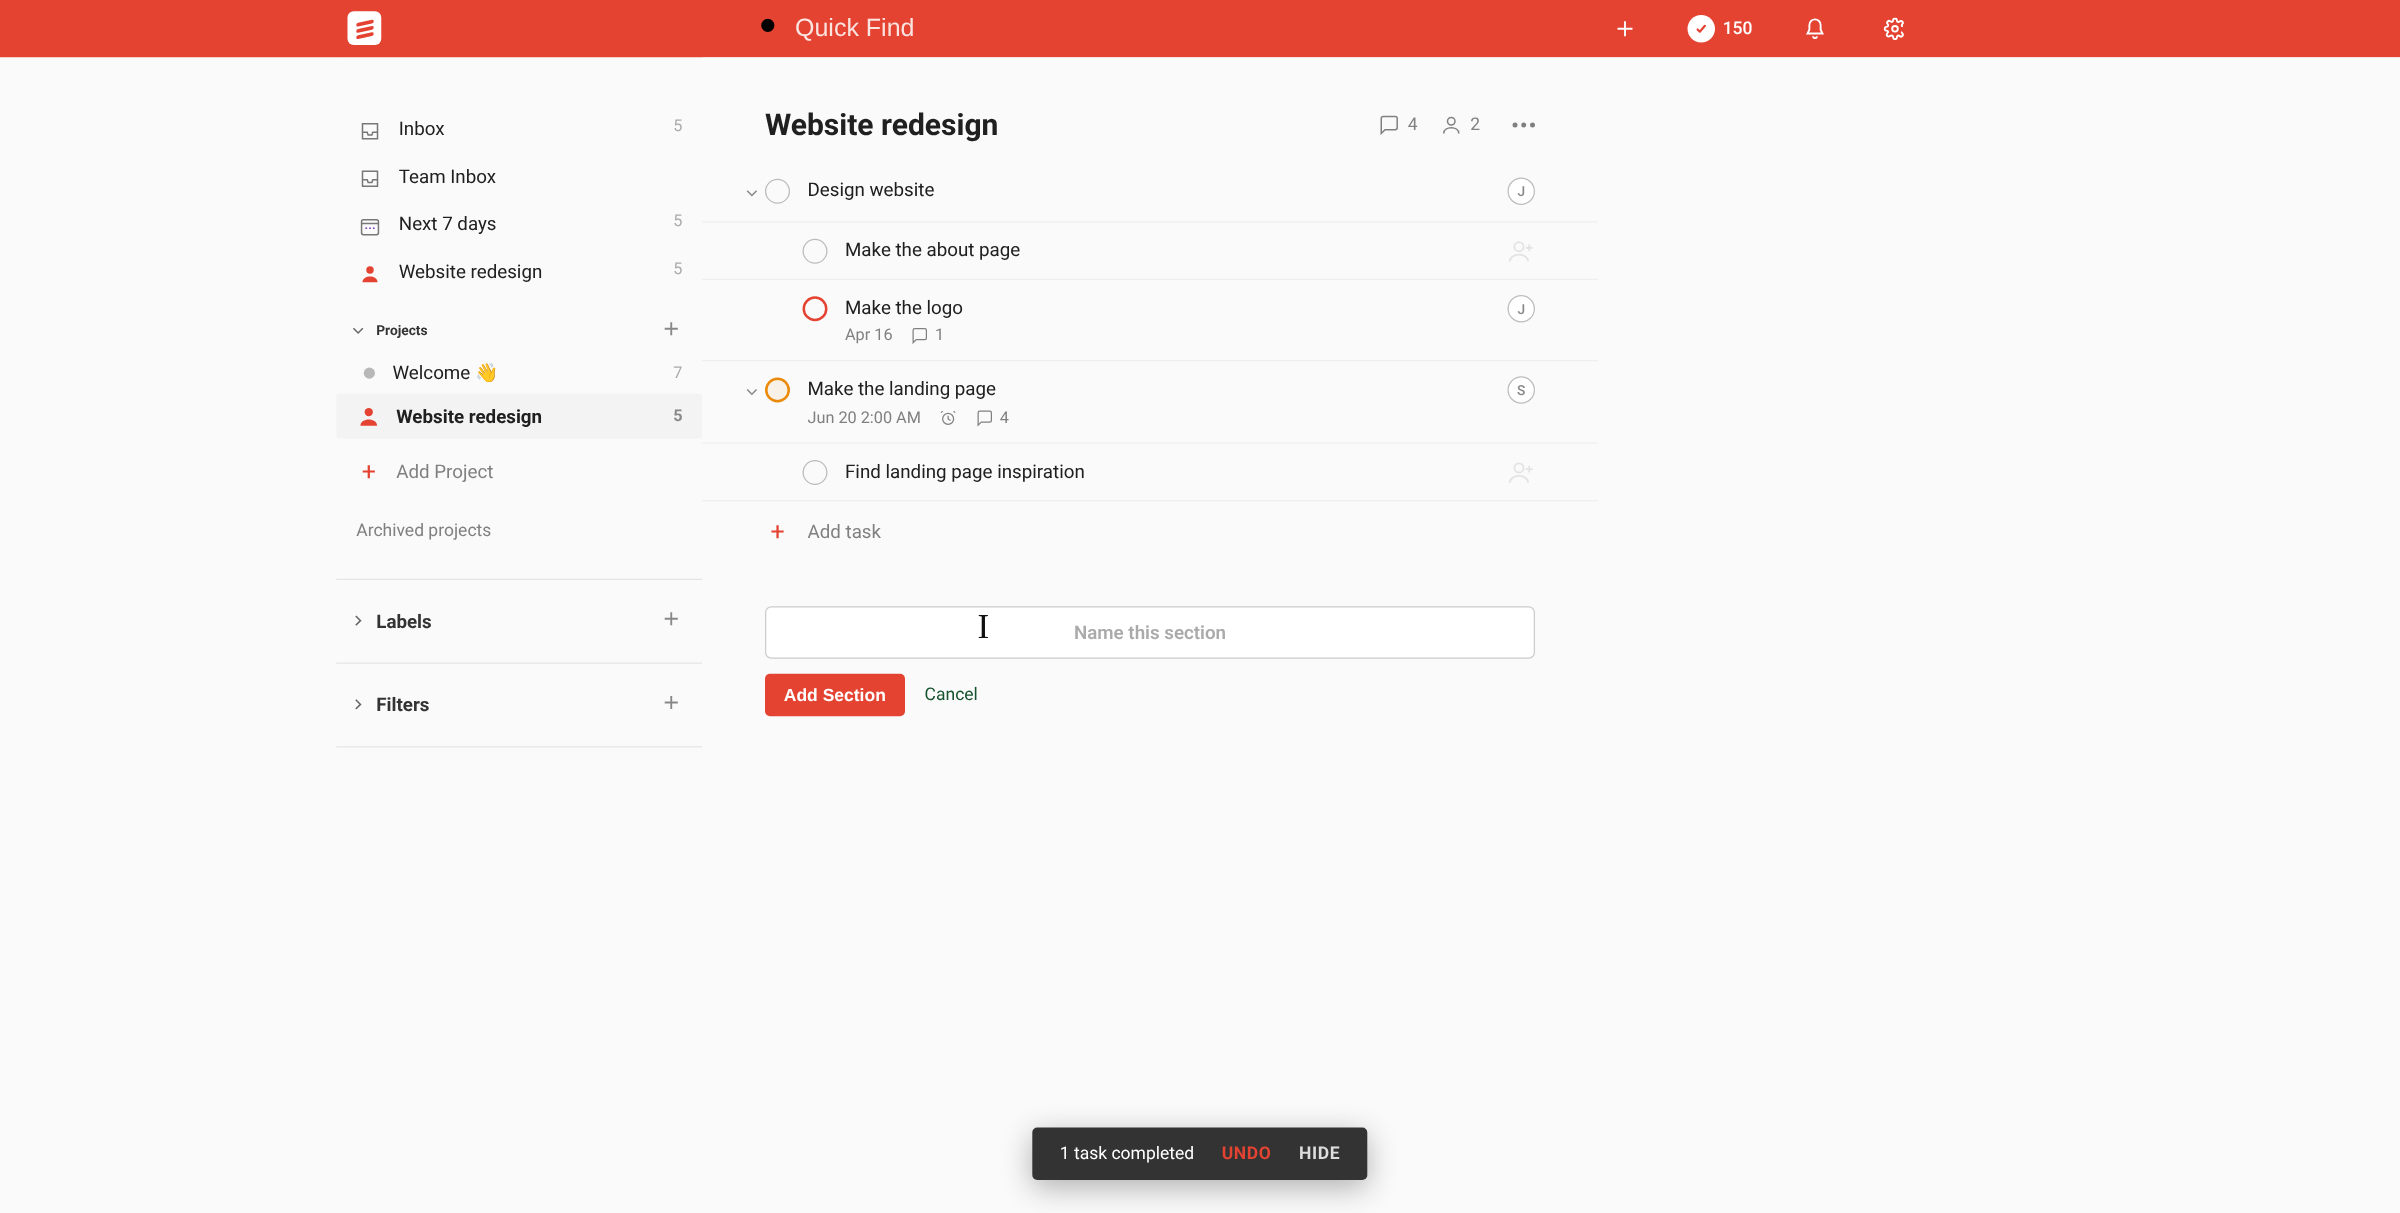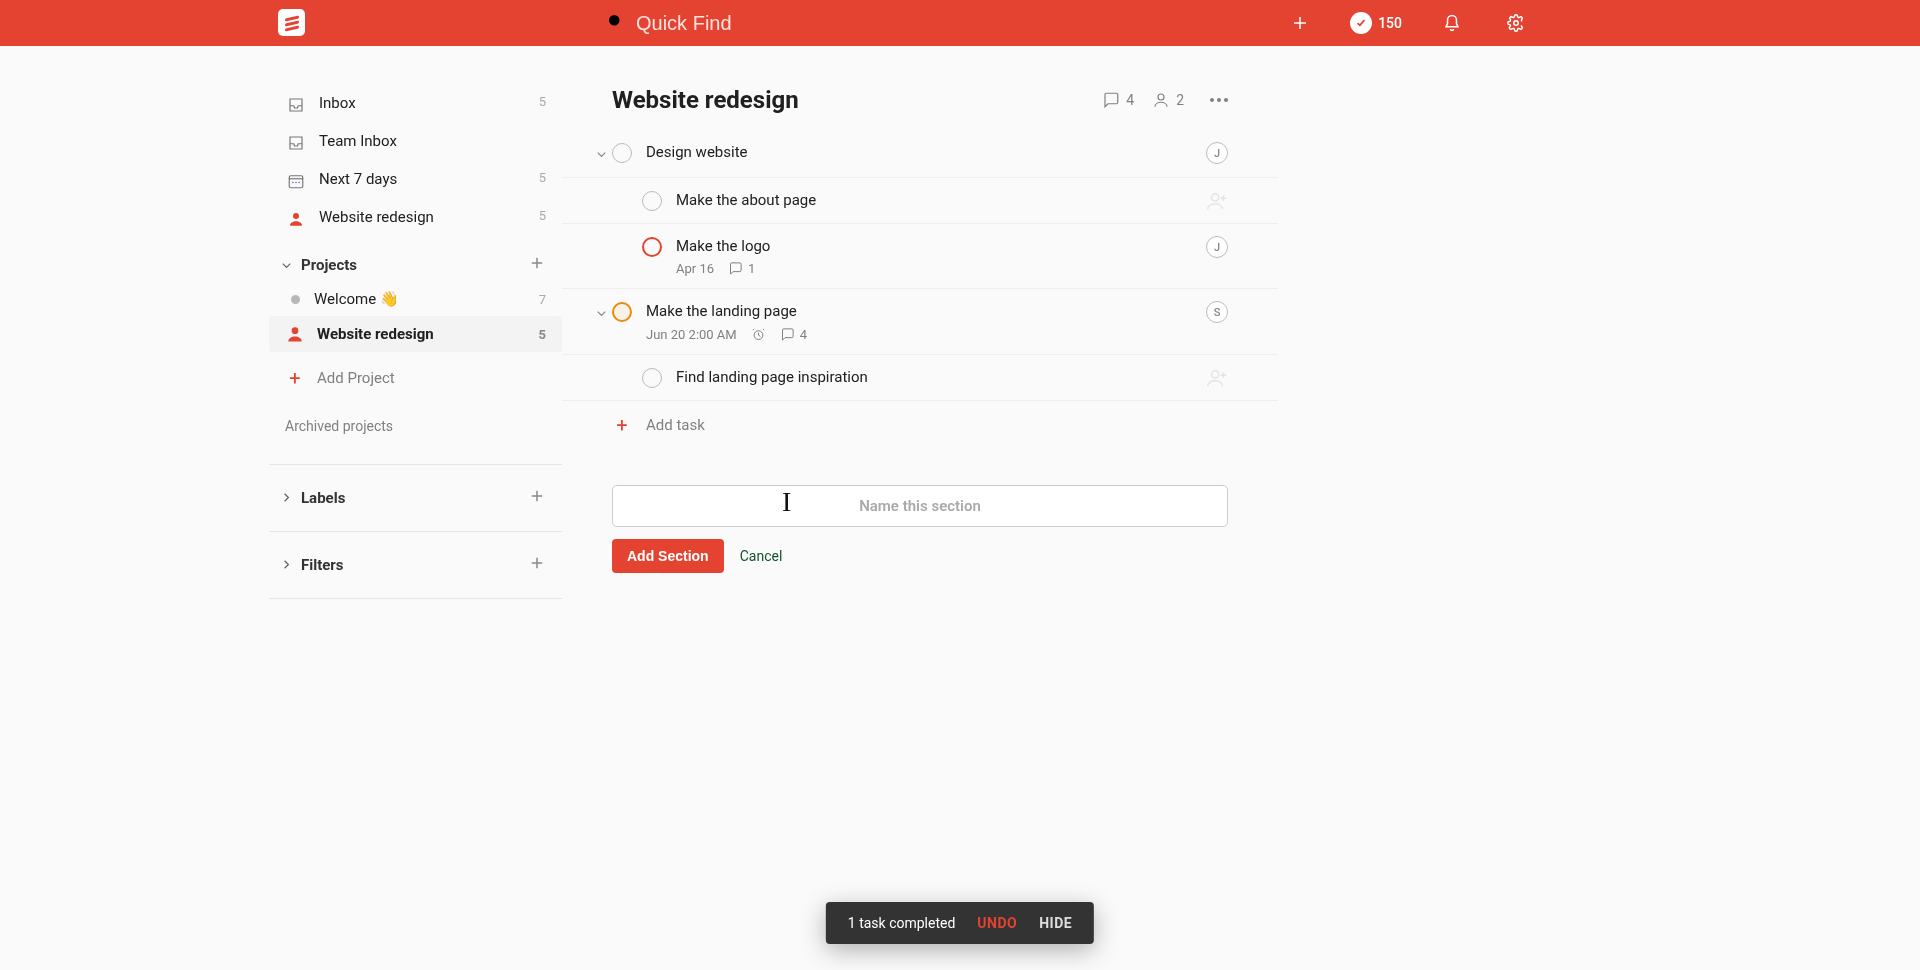--- a/index.html
+++ b/index.html
@@ -107,21 +107,21 @@
   .side-item svg { stroke: #777; fill:none; }
   .side-item .label { flex:1; }
   .side-item .count { color: var(--text-light); font-size:13px; }
   .side-item.avatar .icn svg { stroke:none; }
 
   .side-group-head {
     display:flex; align-items:center;
     padding: 10px 14px 6px 8px;
     gap: 6px;
     font-weight: 700;
-    font-size: 15px;
+    font-size: 11px;
     color: #333;
     margin-top: 6px;
     justify-content: space-between;
   }
   .side-group-head .chev { width:18px; height:18px; display:flex; align-items:center; justify-content:center; }
   .side-group-head .spacer { flex:1; }
   .side-group-head .plus { color: var(--text-gray); width:22px; text-align:center; }
 
   .side-proj {
     display:flex; align-items:center;

